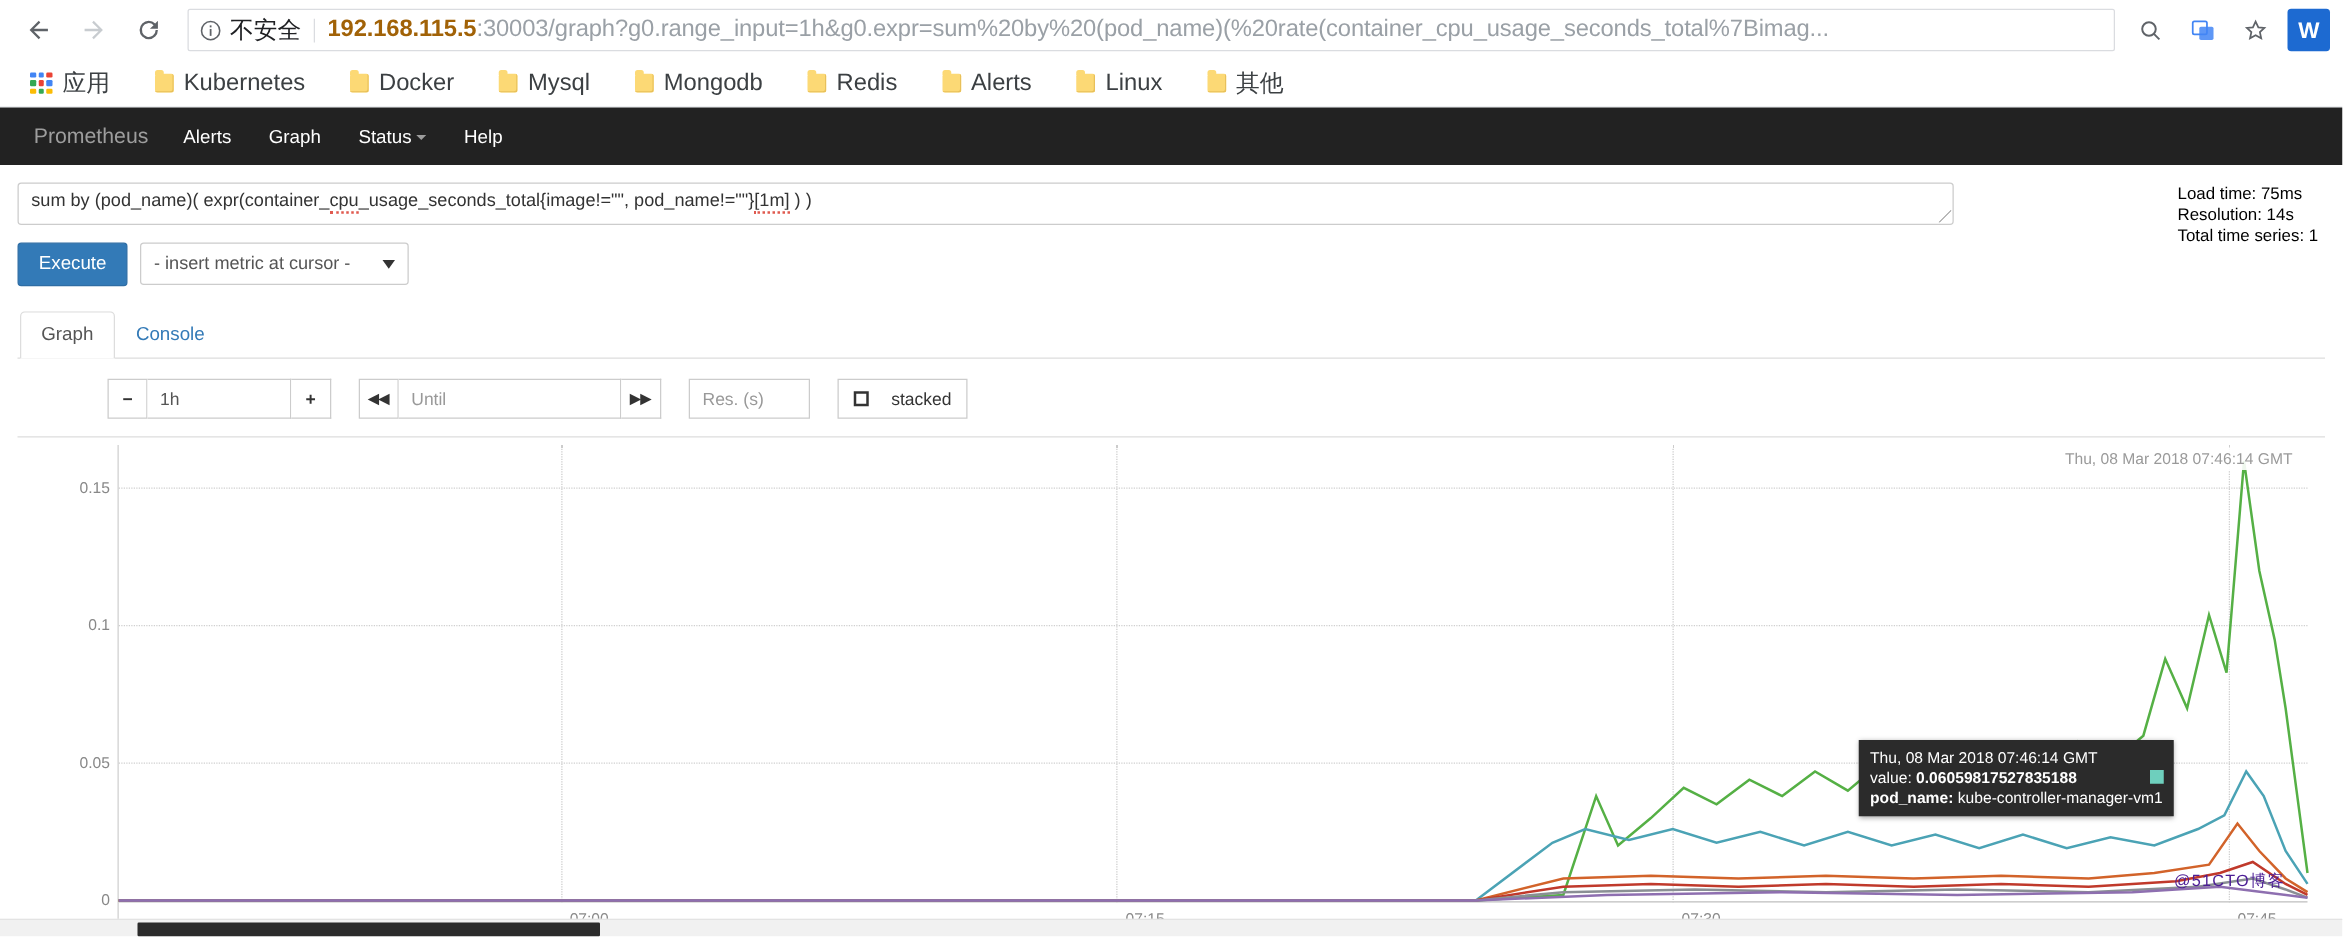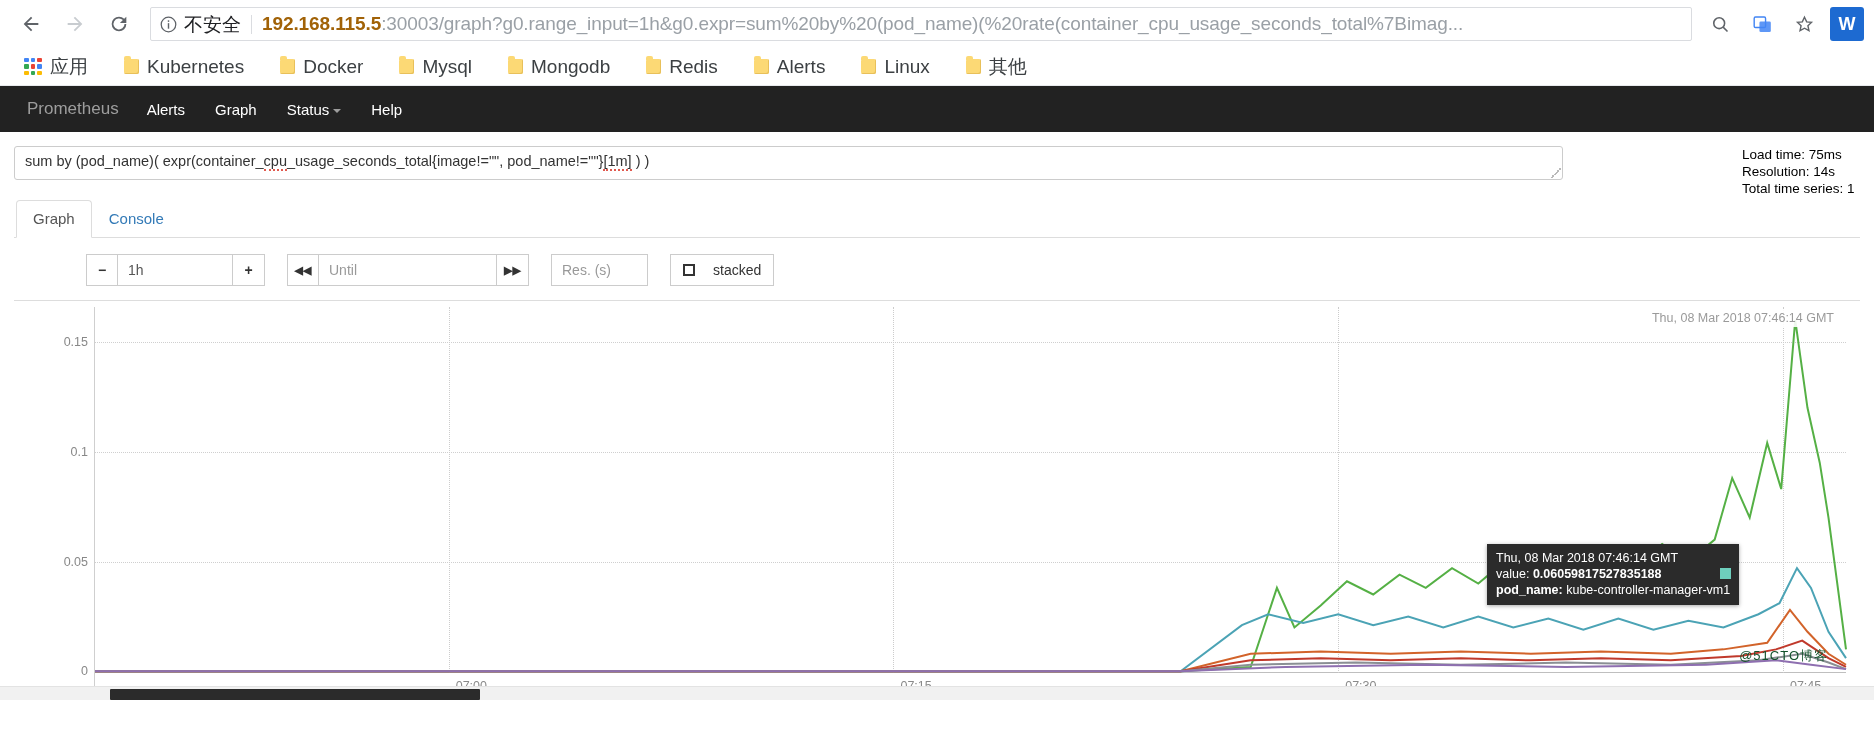--- a/index.html
+++ b/index.html
@@ -181,21 +181,21 @@
   .tooltip{
     position:absolute; background:#2b2b2b; color:#ffffff; font-size:12.5px;
     padding:6px 9px 7px 9px; line-height:16px; white-space:nowrap; z-index:9;
     box-shadow:0 1px 4px rgba(0,0,0,.35);
   }
   .tooltip .swatch{
     position:absolute; right:8px; top:24px; width:11px; height:11px; background:#6ecfbd;
   }
   .tooltip b{ font-weight:bold; }
   .watermark{
-    position:absolute; right:18px; bottom:30px; font-size:13px; color:#14532d;
+    position:absolute; right:18px; bottom:30px; font-size:13px; color:#4c1d95;
     letter-spacing:1px; user-select:none;
   }
   .scrollbar{
     position:absolute; left:0; bottom:0; height:14px; width:100%;
     background:#f1f1f1; border-top:1px solid #e3e3e3;
   }
   .scrollbar .thumb{
     position:absolute; left:110px; top:2px; height:11px; width:370px; background:#2b2b2b;
     border-radius:1px;
   }
@@ -315,20 +315,27 @@
   <div class="expr-row">
     <div class="expr-box"><span>sum by (pod_name)( expr(container_</span><span class="squig">cpu</span><span>_usage_seconds_total{image!="", pod_name!=""}</span><span class="squig">[1m]</span><span> ) )</span></div>
   </div>
 
   <div class="stats">
     <div>Load time: 75ms</div>
     <div>Resolution: 14s</div>
     <div>Total time series: 1</div>
   </div>
 
+  <div class="controls-row">
+    <button class="btn-execute">Execute</button>
+    <div class="metric-select">
+      <span>- insert metric at cursor -</span>
+      <span class="sel-caret"></span>
+    </div>
+  </div>
 
   <div class="tabs">
     <div class="tab active">Graph</div>
     <div class="tab">Console</div>
   </div>
 
   <div class="graph-tools">
     <div class="grp">
       <div class="ctl btn">−</div>
       <div class="ctl range">1h</div>

